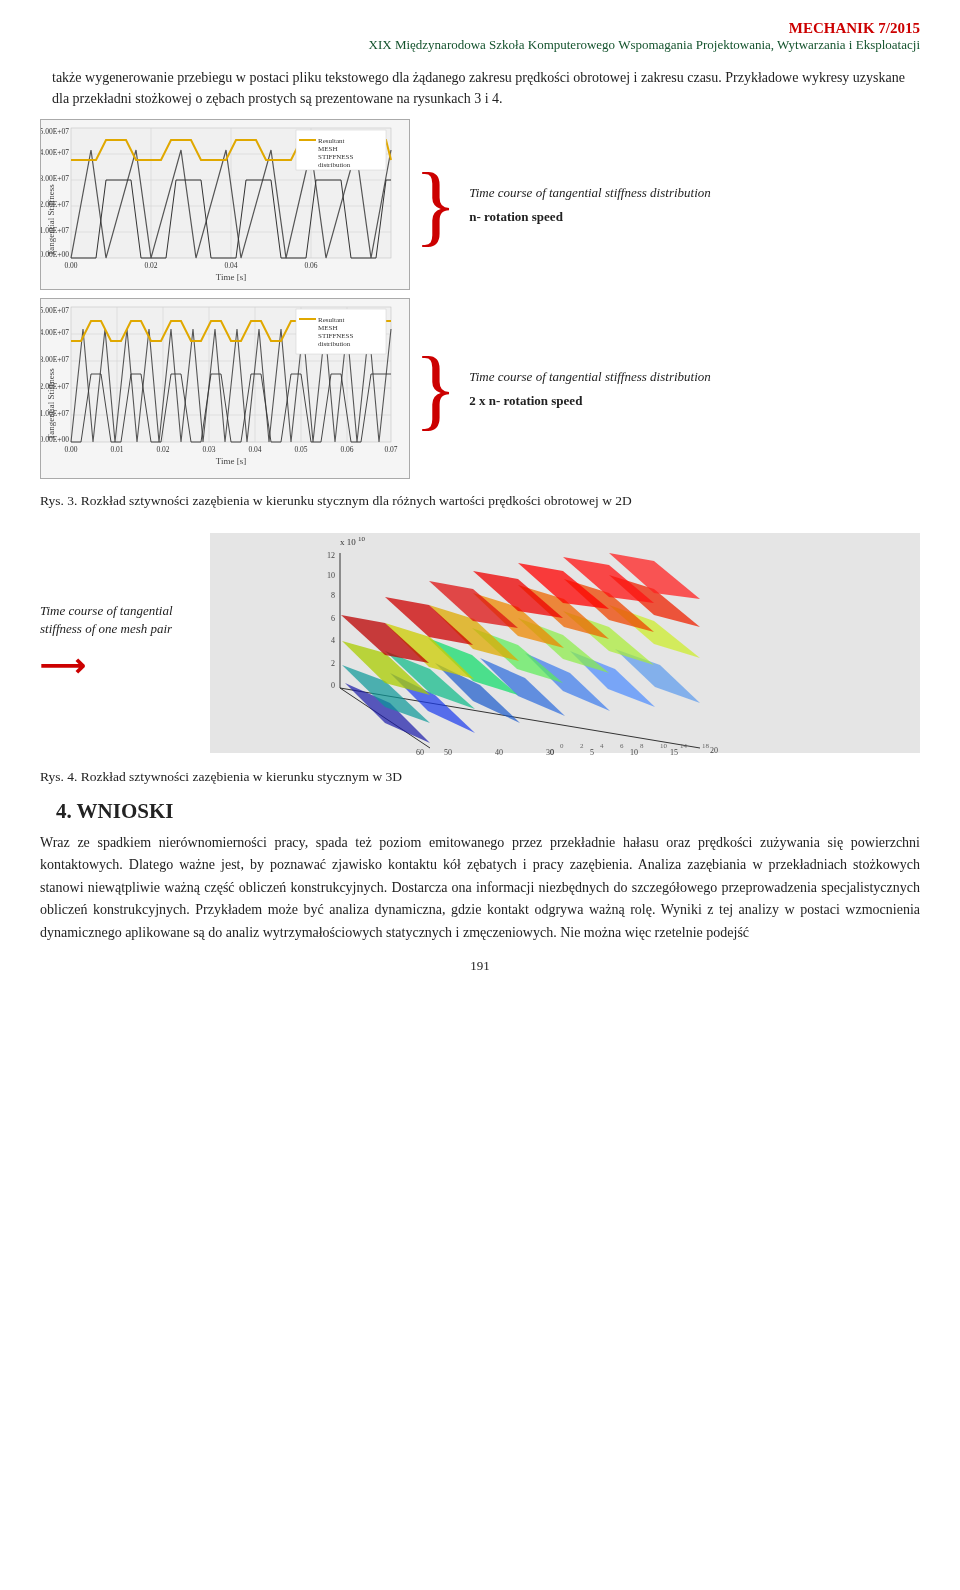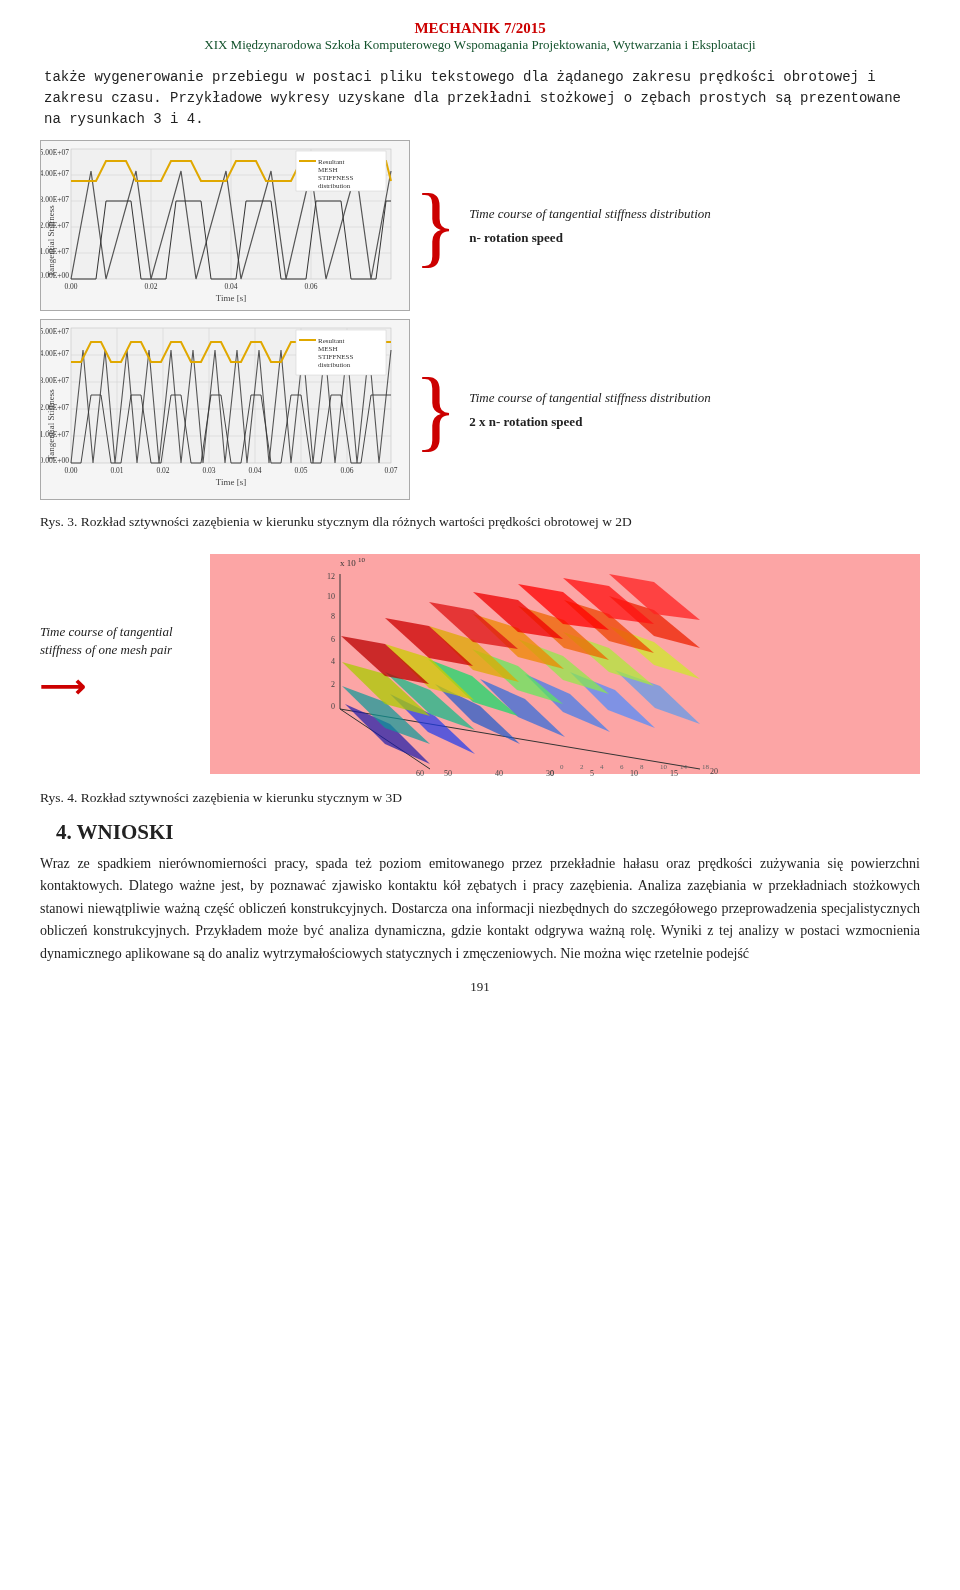--- a/index.html
+++ b/index.html
@@ -5,37 +5,36 @@
     * { margin: 0; padding: 0; box-sizing: border-box; }
     body {
       font-family: "Times New Roman", Times, serif;
       font-size: 14px;
       background: #fff;
       color: #222;
       width: 960px;
       padding: 20px 40px 30px 40px;
     }
     .header-top {
-      text-align: center;
+      text-align: right;
       margin-bottom: 4px;
     }
     .header-top .mechanik {
       font-size: 15px;
       font-weight: bold;
       color: #c00;
     }
     .header-top .subtitle {
       font-size: 13px;
       color: #14532d;
     }
     .intro-text {
-      margin: 14px 0 10px 4px;
+      margin: 14px 0 10px 12px;
       font-size: 14px;
       line-height: 1.5;
-      font-family: Liberation Mono, monospace;
     }
     .charts-section {
       display: flex;
       flex-direction: column;
       margin: 10px 0 6px 0;
     }
     .chart-row {
       display: flex;
       align-items: center;
       margin-bottom: 8px;
@@ -80,21 +79,21 @@
     .mesh-pair-label {
       font-size: 13px;
       font-style: italic;
       width: 160px;
       flex-shrink: 0;
       line-height: 1.4;
     }
     .chart-3d-area {
       flex: 1;
       height: 220px;
-      background: #fca5a5;
+      background: #e5e5e5;
       position: relative;
     }
     .fig-caption {
       font-size: 13.5px;
       text-align: left;
       margin: 6px 0 14px 0;
     }
     .section-heading {
       font-size: 21px;
       font-weight: bold;

